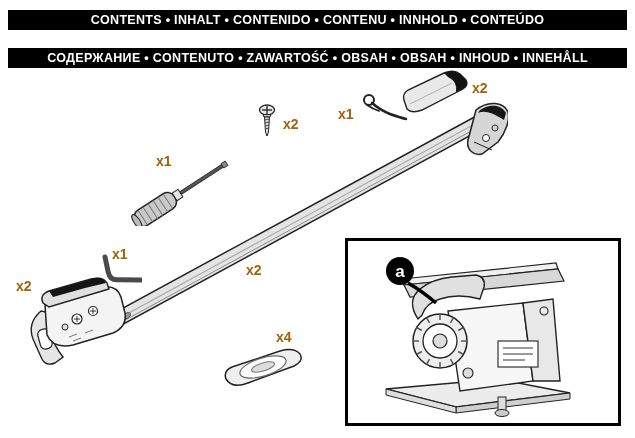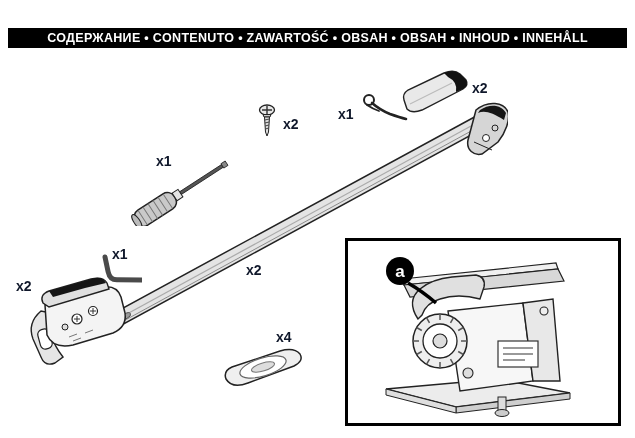--- a/index.html
+++ b/index.html
@@ -6,35 +6,36 @@
   #page{
     position:relative;width:635px;height:438px;background:#ffffff;overflow:hidden;
     font-family:"Liberation Sans",sans-serif;color:#111;
   }
   .hdr{
     position:absolute;left:8px;right:8px;height:20px;background:#000;color:#fff;
     text-align:center;font-weight:bold;font-size:12.5px;line-height:20px;letter-spacing:.3px;
     white-space:nowrap;
   }
   .qty{
-    position:absolute;font-size:14px;font-weight:700;color:#0f172a;
+    position:absolute;font-size:14px;font-weight:700;color:#a16207;
   }
   .fig{position:absolute;}
   .inset{
     position:absolute;left:345px;top:238px;width:270px;height:182px;
     border:3px solid #000;background:#fff;
   }
   svg{display:block;}
 </style>
 </head>
 <body>
 
 <div id="page">
 
-  <div class="hdr" style="top:28px;">СОДЕРЖАНИЕ • CONTENUTO • ZAWARTOŚĆ • OBSAH • OBSAH • INHOUD • INNEHÅLL</div>
+  <div class="hdr" style="top:10px;">CONTENTS • INHALT • CONTENIDO • CONTENU • INNHOLD • CONTEÚDO</div>
+  <div class="hdr" style="top:48px;">СОДЕРЖАНИЕ • CONTENUTO • ZAWARTOŚĆ • OBSAH • OBSAH • INHOUD • INNEHÅLL</div>
 
   <div class="fig" style="left:78px;top:98px;">
     <svg width="430" height="250" viewBox="0 0 430 250">
       <path d="M402,16 L34,216 L40,229 L408,29 Z" fill="#e4e4e4" stroke="#222" stroke-width="1.5"></path>
       <path d="M404,22 L38,222" stroke="#aaa" stroke-width="1.2" fill="none"></path>
       <path d="M406,26 L40,226" stroke="#8a8a8a" stroke-width="1" fill="none"></path>
       <ellipse cx="37" cy="222.5" rx="4.5" ry="7.5" transform="rotate(-28 37 222.5)" fill="#e4e4e4" stroke="#222" stroke-width="1.3"></ellipse>
       <ellipse cx="48" cy="218" rx="5" ry="2.5" transform="rotate(-28 48 218)" fill="#9a9a9a" stroke="#444" stroke-width="0.8"></ellipse>
 
       <path d="M398,12 C410,2 426,4 430,14 C432,22 428,34 420,44 L404,56 C396,58 388,52 390,42 Z" fill="#d6d6d6" stroke="#222" stroke-width="1.5"></path>

